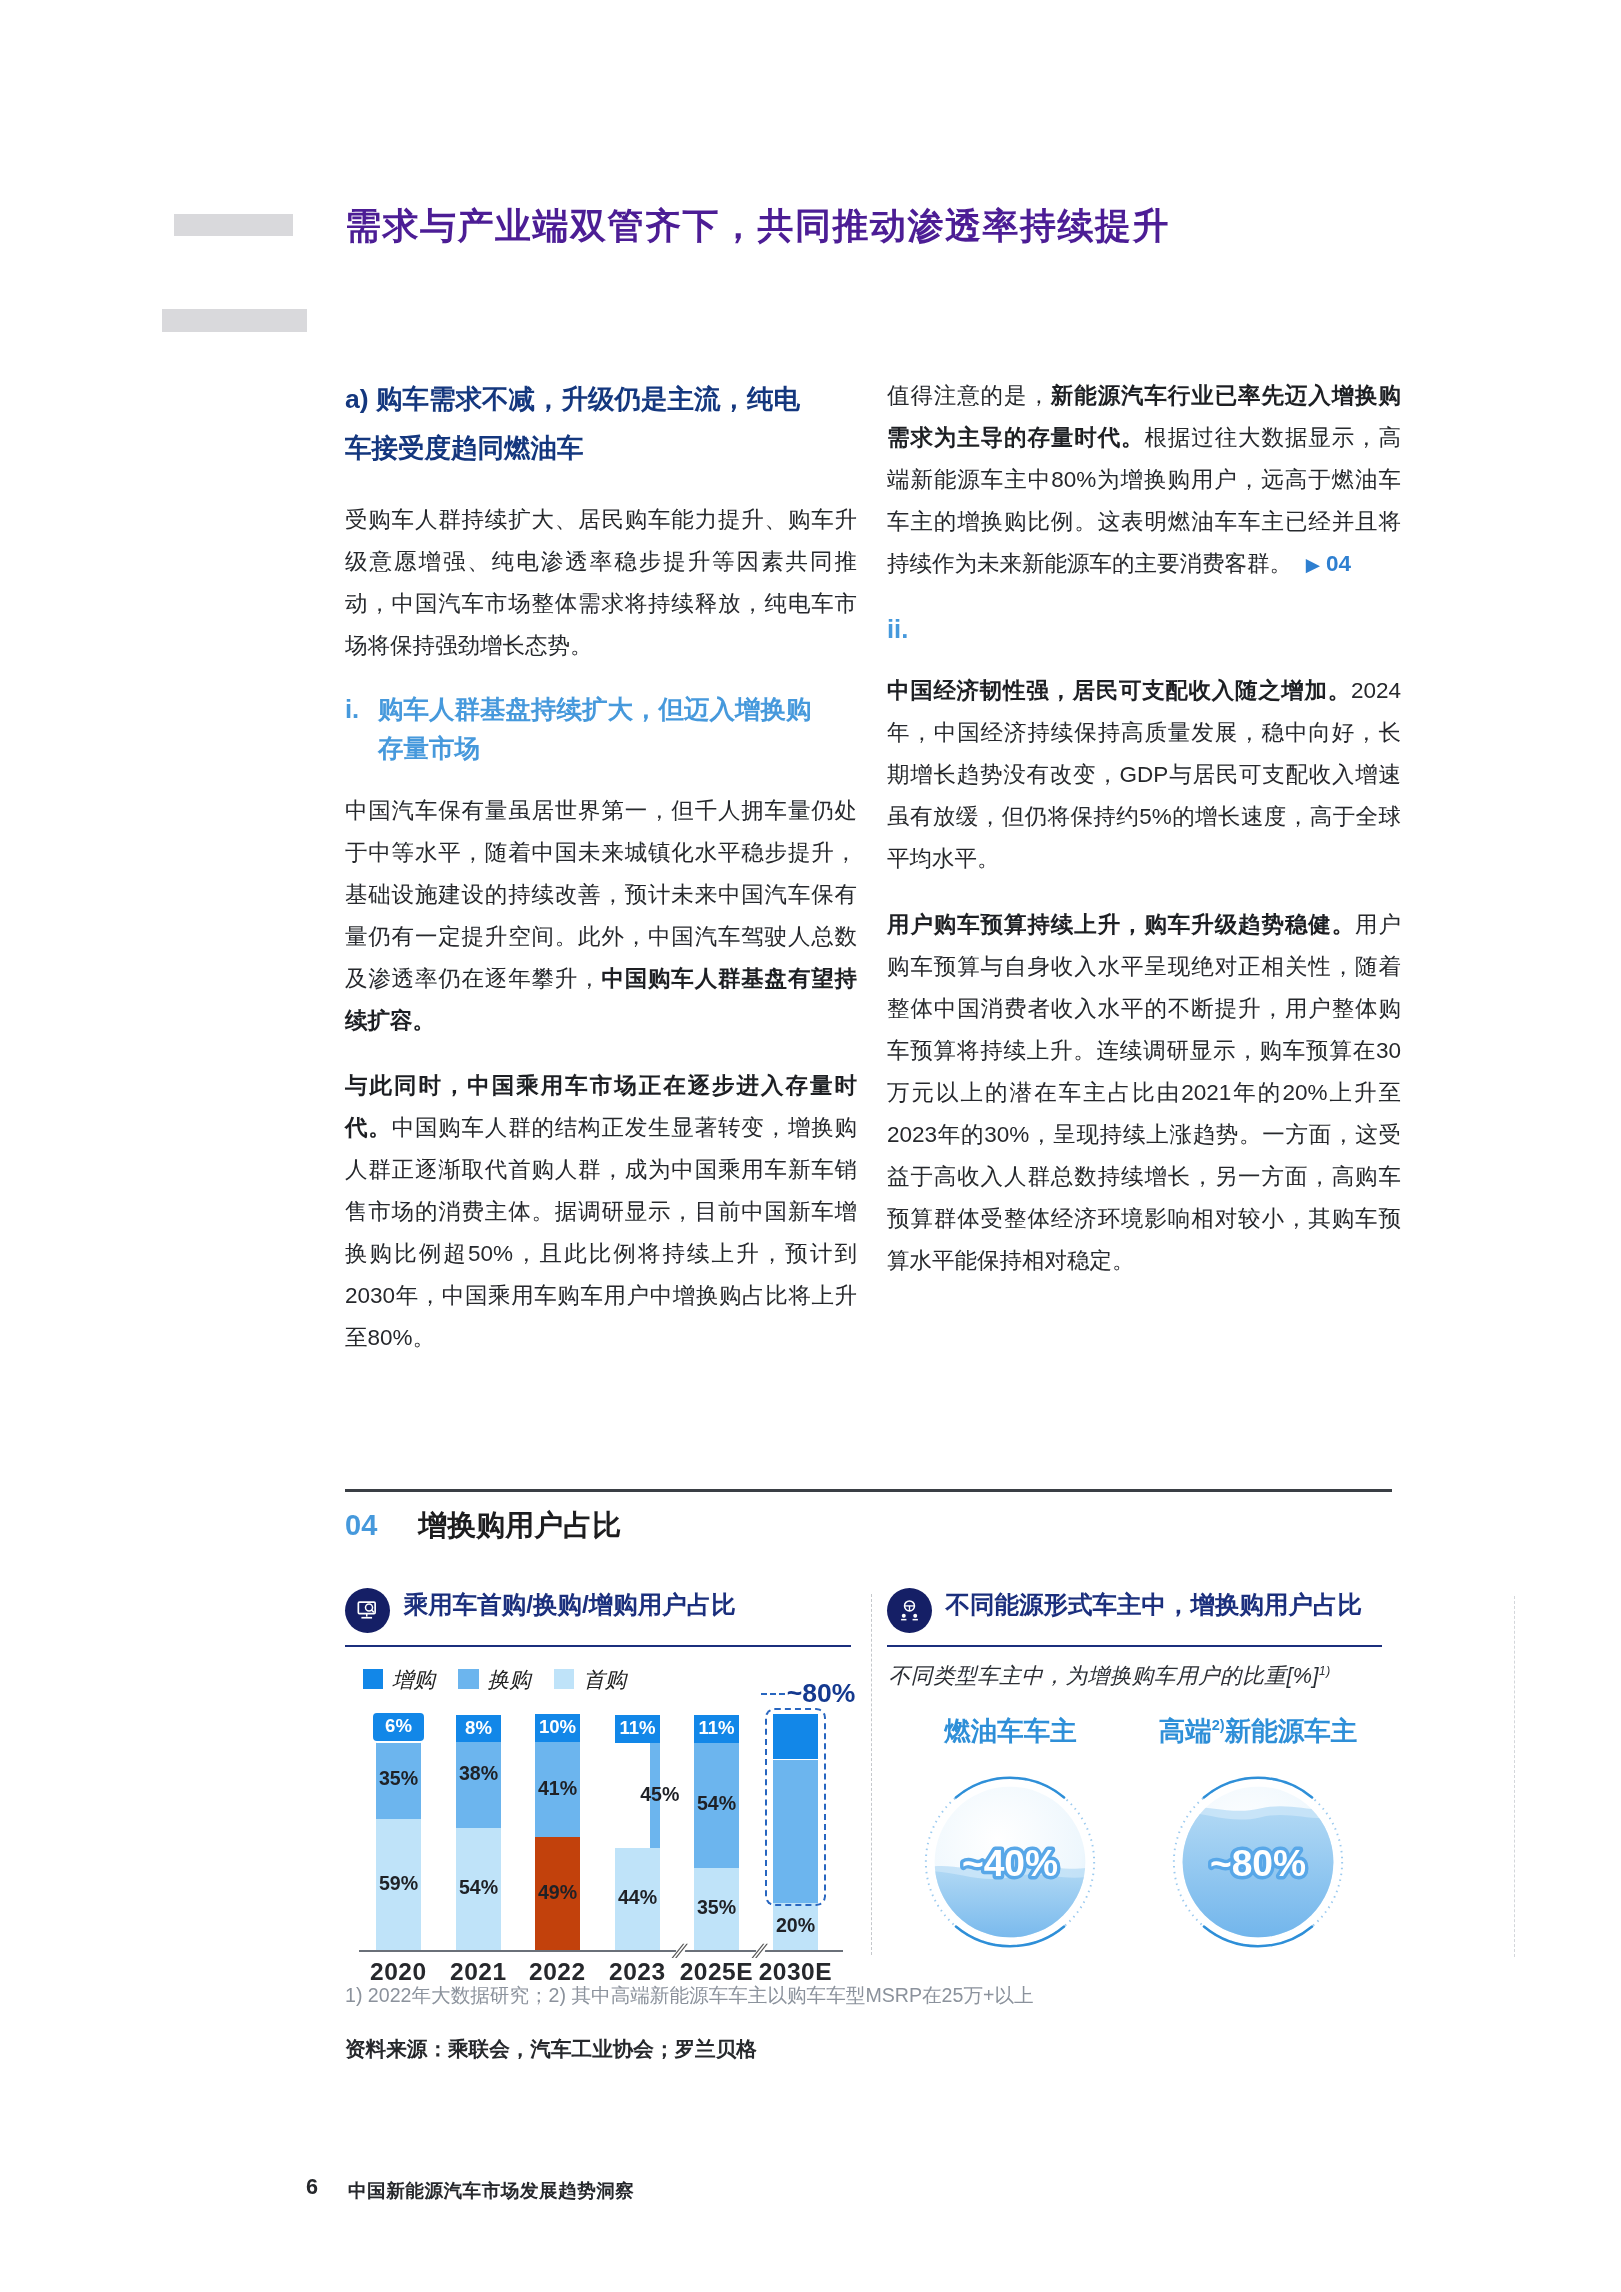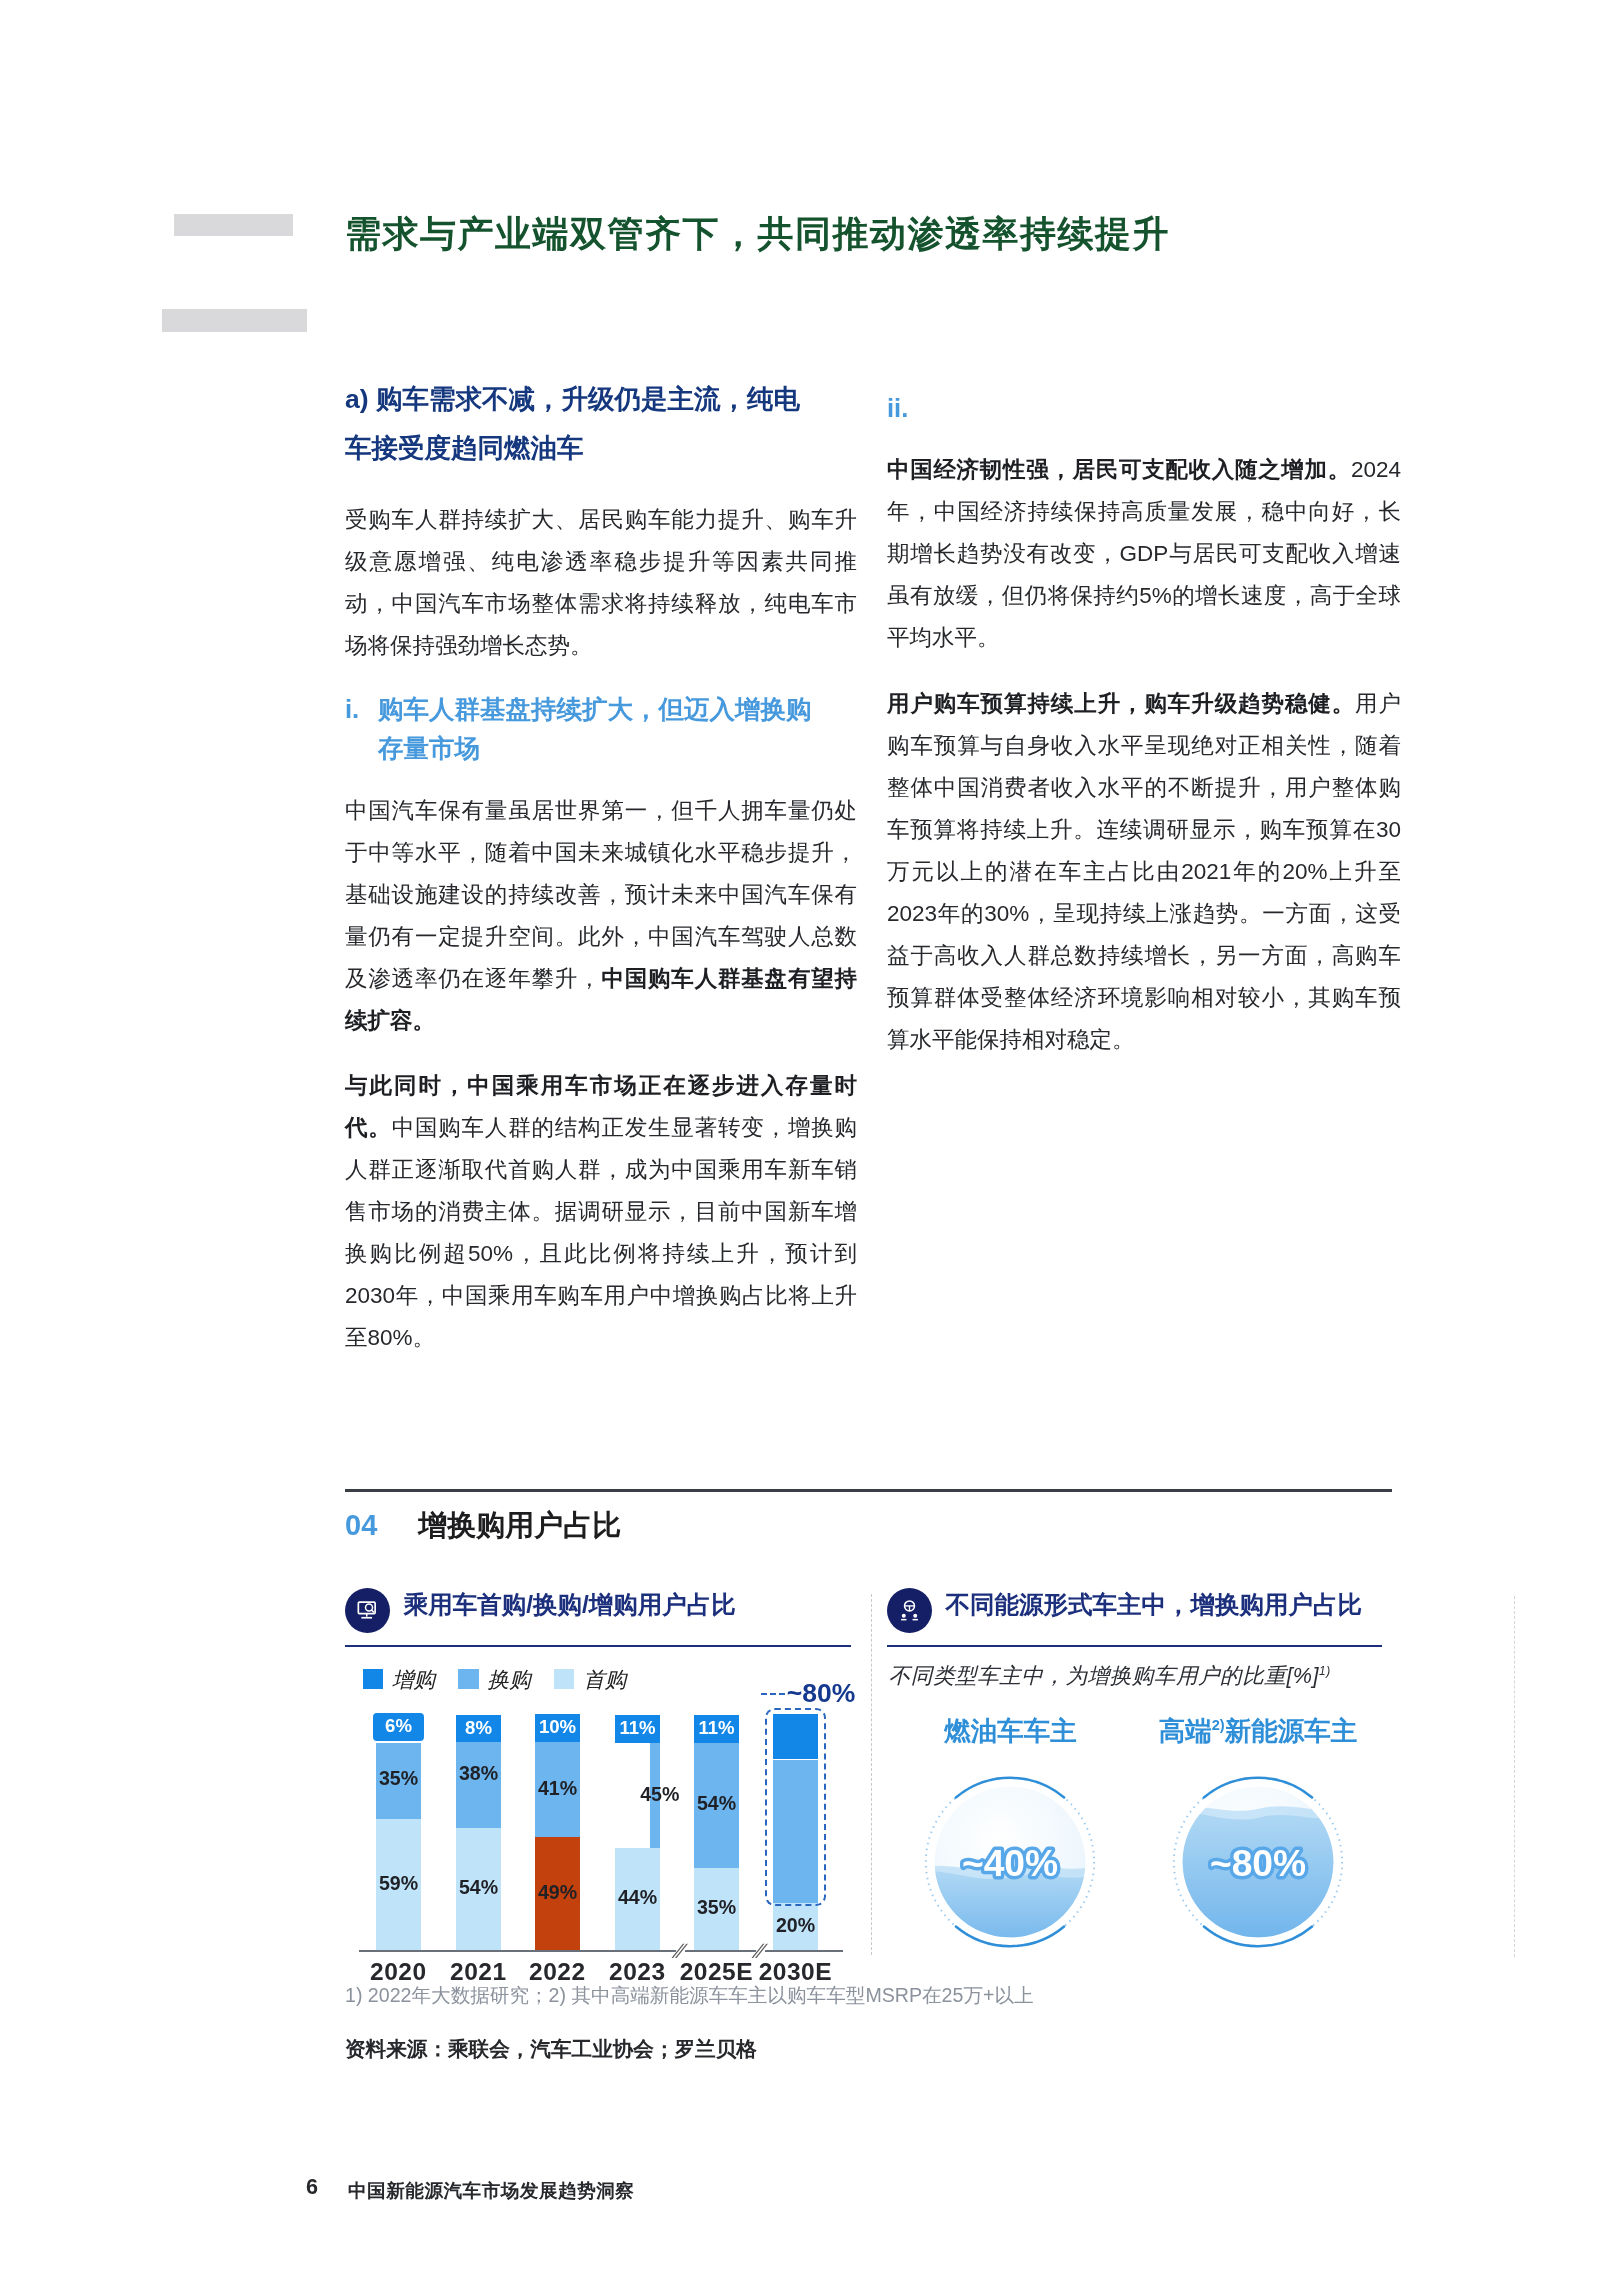--- a/index.html
+++ b/index.html
@@ -1,22 +1,22 @@
 <!DOCTYPE html>
 <html><head>
 <meta charset="utf-8">
 <style>
   html,body{margin:0;padding:0;background:#fff;}
   .page{position:relative;width:1621px;height:2293px;background:#fff;overflow:hidden;
         font-family:"Liberation Sans","DejaVu Sans",sans-serif;color:#26282c;}
   .deco-bar{position:absolute;background:#d9d9dc;}
   .deco-bar-1{left:174px;top:214px;width:119px;height:21.6px;}
   .deco-bar-2{left:162px;top:309px;width:145px;height:22.5px;}
-  .page-title{position:absolute;left:345px;top:210px;margin:0;font-size:36px;font-weight:900;
-              color:#14532d;letter-spacing:1.5px;white-space:nowrap;}
+  .page-title{position:absolute;left:345px;top:202px;margin:0;font-size:36px;font-weight:900;
+              color:#4c1d95;letter-spacing:1.5px;white-space:nowrap;}
   .col{position:absolute;top:375px;}
   .col-left{left:345px;width:512px;}
   .col-right{left:887px;width:514px;}
   .h-a{margin:0 0 25.5px 0;max-width:470px;font-size:26.5px;line-height:49px;font-weight:800;color:#14377e;}
   .h-i{display:flex;margin:13.7px 0 21.6px 0;font-size:25.5px;line-height:39px;font-weight:800;color:#4699dc;}
   .h-i .mk{flex:0 0 33px;}
   .h-i .tx{max-width:451px;}
   .col p{margin:0 0 23.5px 0;font-size:22.5px;line-height:42px;text-align:justify;color:#26282c;}
   .col p b{font-weight:800;color:#1d1f23;}
   .fig-ref{white-space:nowrap;margin-left:13.7px;color:#2e7fd0;font-weight:800;cursor:pointer;}
@@ -83,20 +83,21 @@
     <p>受购车人群持续扩大、居民购车能力提升、购车升级意愿增强、纯电渗透率稳步提升等因素共同推动，中国汽车市场整体需求将持续释放，纯电车市场将保持强劲增长态势。</p>
     <h3 class="h-i">
       <span class="mk">i.</span>
       <span class="tx">购车人群基盘持续扩大，但迈入增换购存量市场</span>
     </h3>
     <p><span>中国汽车保有量虽居世界第一，但千人拥车量仍处于中等水平，随着中国未来城镇化水平稳步提升，基础设施建设的持续改善，预计未来中国汽车保有量仍有一定提升空间。此外，中国汽车驾驶人总数及渗透率仍在逐年攀升，</span><b>中国购车人群基盘有望持续扩容。</b></p>
     <p><b>与此同时，中国乘用车市场正在逐步进入存量时代。</b><span>中国购车人群的结构正发生显著转变，增换购人群正逐渐取代首购人群，成为中国乘用车新车销售市场的消费主体。据调研显示，目前中国新车增换购比例超50%，且此比例将持续上升，预计到2030年，中国乘用车购车用户中增换购占比将上升至80%。</span></p>
   </div>
 
   <div class="col col-right">
+    <p><span>值得注意的是，</span><b>新能源汽车行业已率先迈入增换购需求为主导的存量时代。</b><span>根据过往大数据显示，高端新能源车主中80%为增换购用户，远高于燃油车车主的增换购比例。这表明燃油车车主已经并且将持续作为未来新能源车的主要消费客群。</span><span class="fig-ref"><span class="tri">▶</span><span>04</span></span></p>
     <h3 class="h-i">
       <span class="mk">ii.</span>
     </h3>
     <p><b>中国经济韧性强，居民可支配收入随之增加。</b><span>2024年，中国经济持续保持高质量发展，稳中向好，长期增长趋势没有改变，GDP与居民可支配收入增速虽有放缓，但仍将保持约5%的增长速度，高于全球平均水平。</span></p>
     <p><b>用户购车预算持续上升，购车升级趋势稳健。</b><span>用户购车预算与自身收入水平呈现绝对正相关性，随着整体中国消费者收入水平的不断提升，用户整体购车预算将持续上升。连续调研显示，购车预算在30万元以上的潜在车主占比由2021年的20%上升至2023年的30%，呈现持续上涨趋势。一方面，这受益于高收入人群总数持续增长，另一方面，高购车预算群体受整体经济环境影响相对较小，其购车预算水平能保持相对稳定。</span></p>
   </div>
 
   <div class="fig-rule"></div>
   <div class="fig-head">
     <span class="fig-num">04</span><span class="fig-title">增换购用户占比</span>

